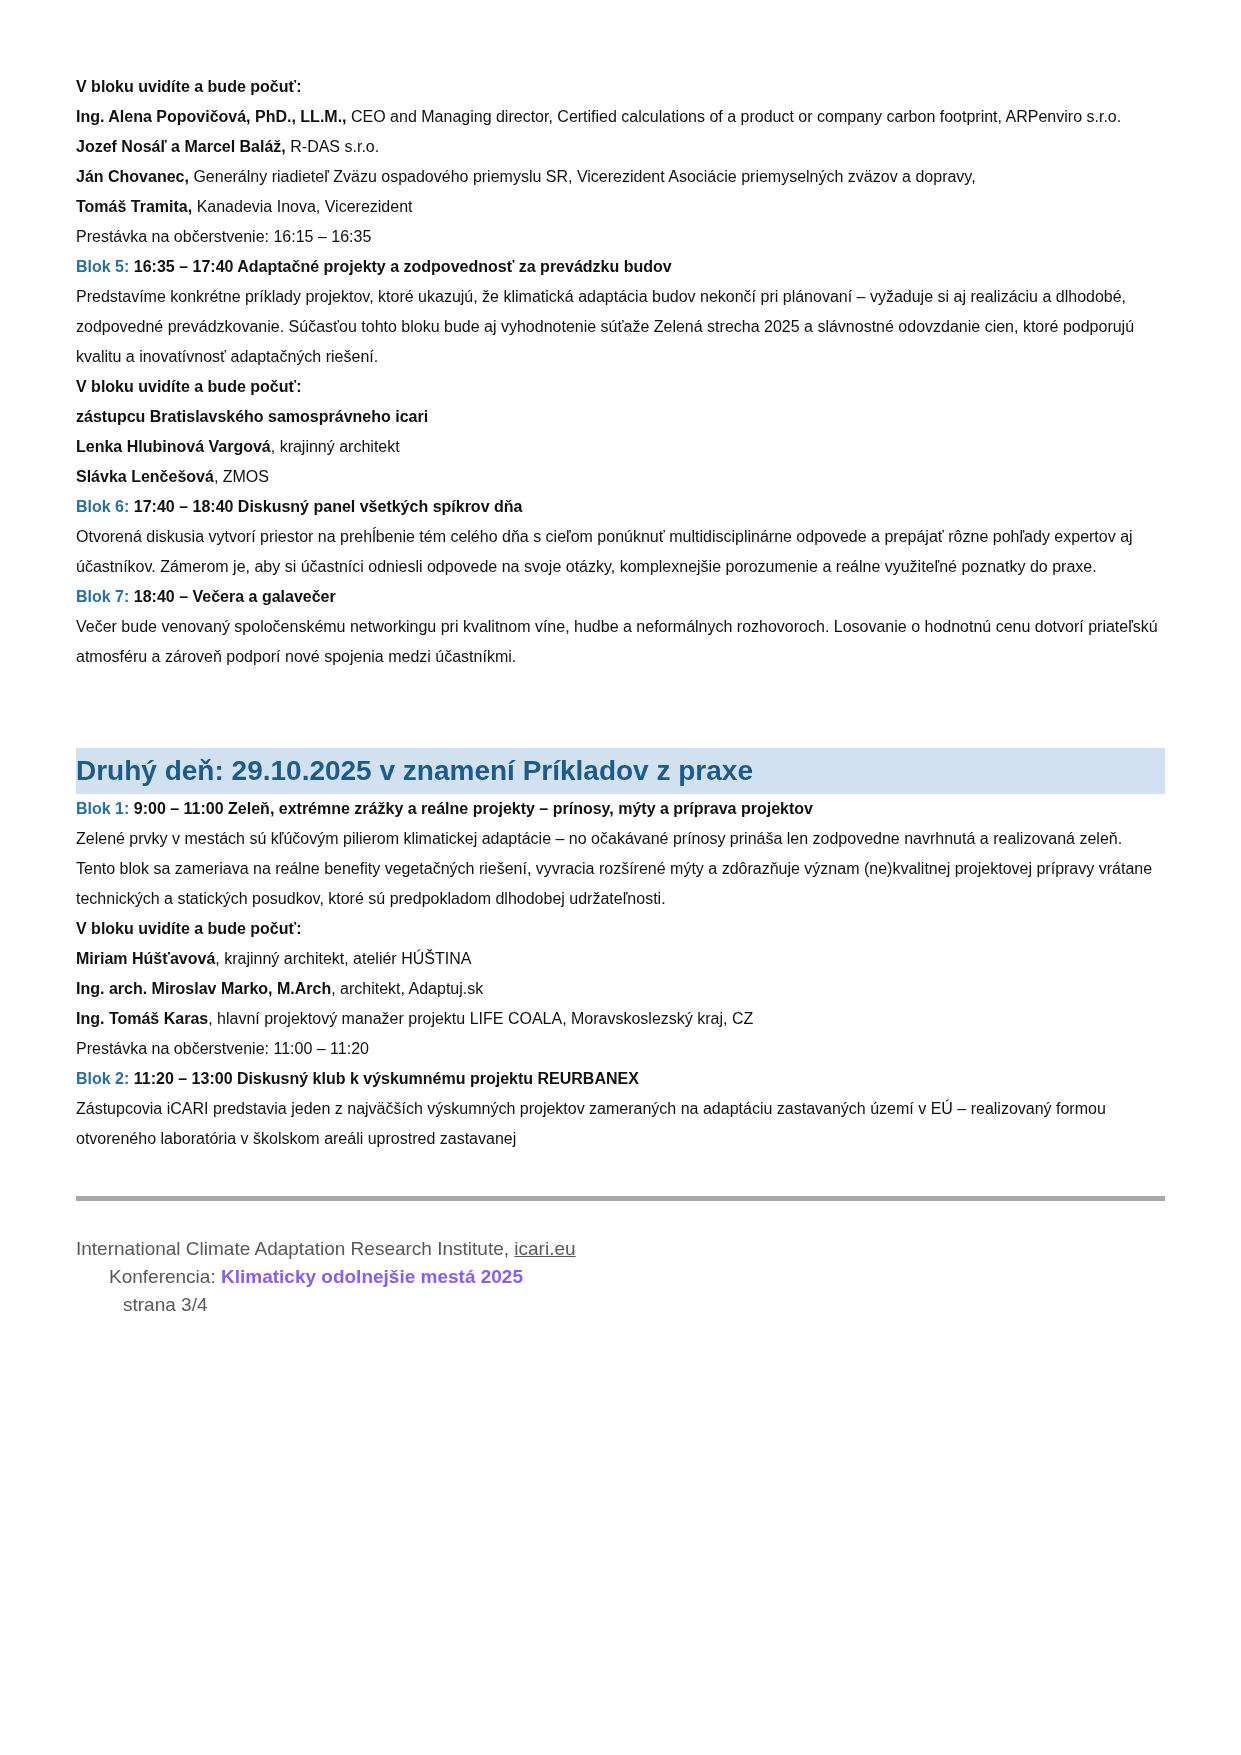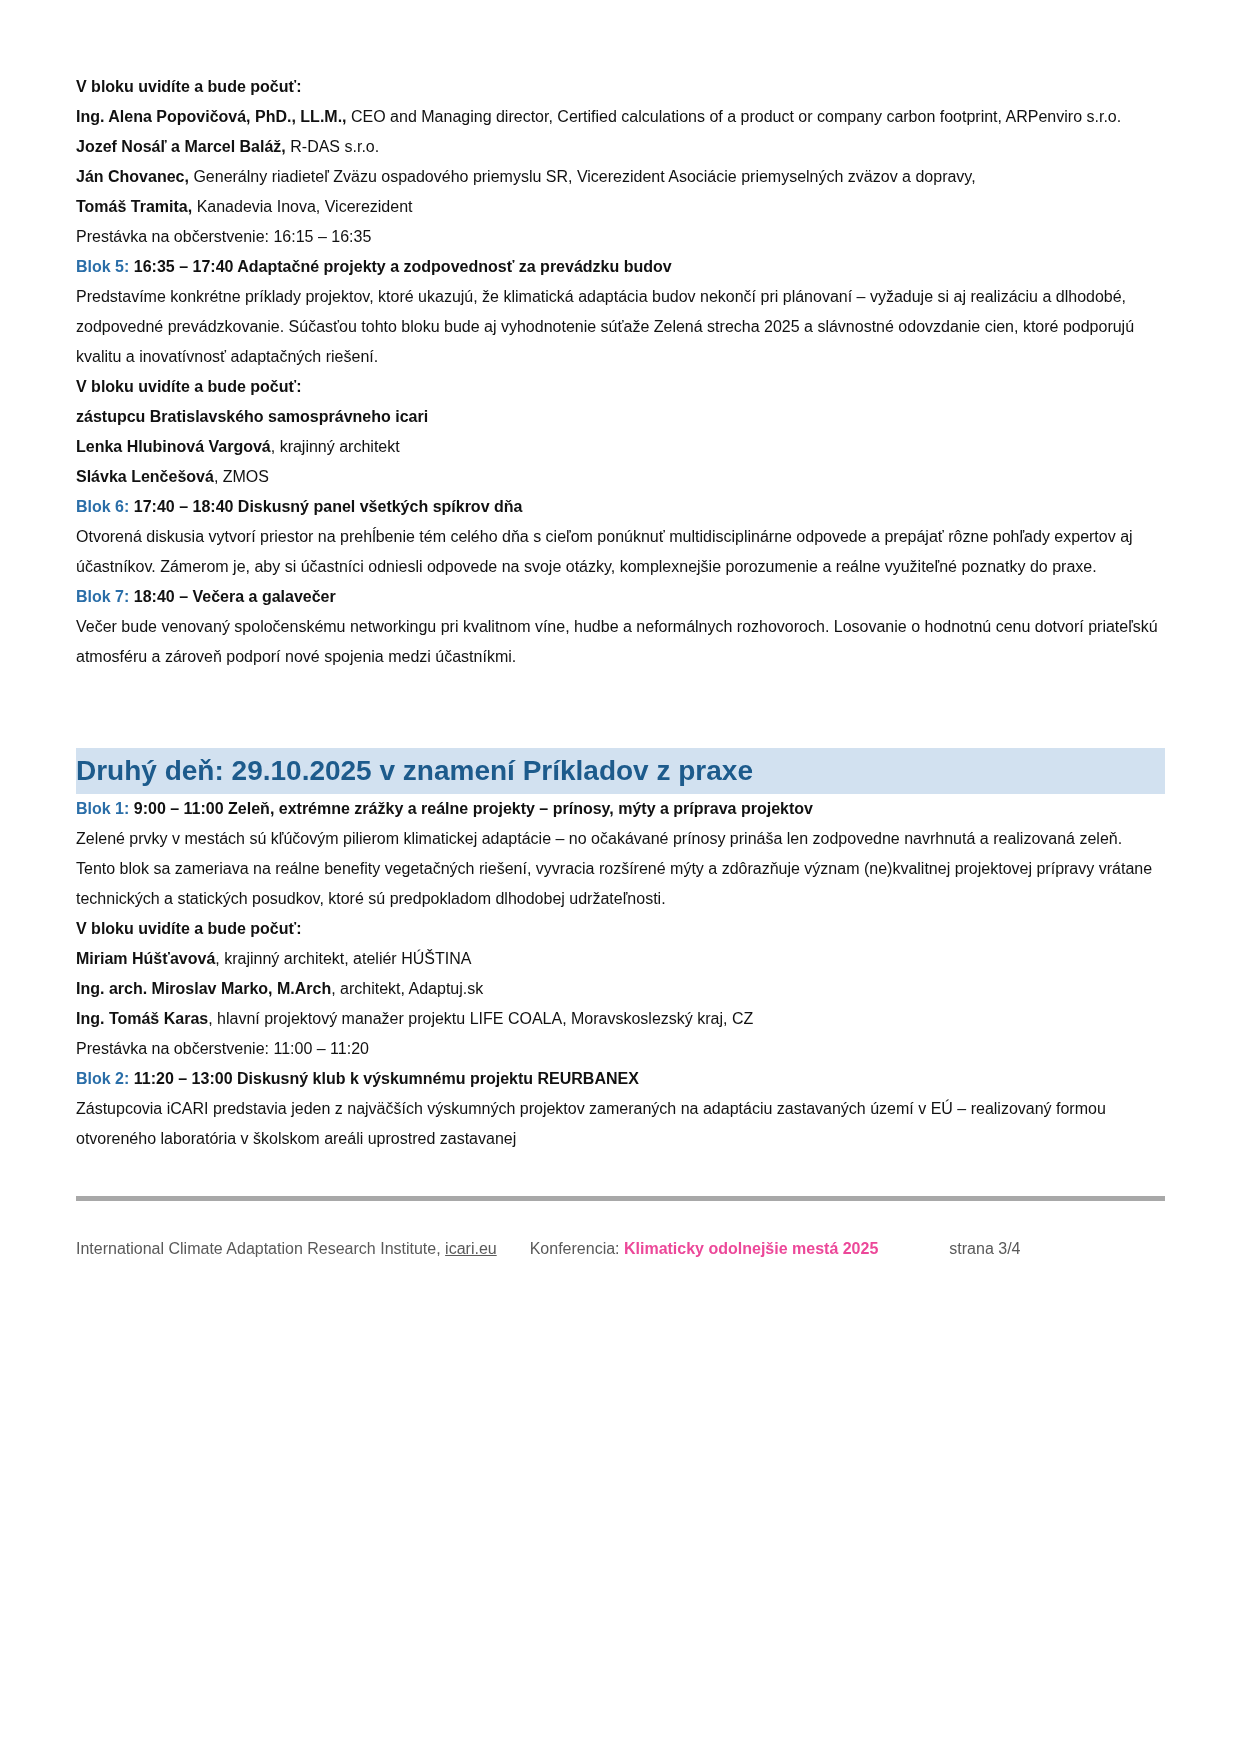--- a/index.html
+++ b/index.html
@@ -45,30 +45,31 @@
   }
   .divider{
     margin-top:42px;
     height:5px;
     background:var(--divider-gray);
     border:none;
   }
   .footer-row{
     margin-top:34px;
     display:flex;
-    align-items:center;
-    font-size:16px;
+    align-items:flex-start;
+    font-size:19px;
     line-height:28px;
     color:var(--footer-gray);
     white-space:nowrap;
+    flex-direction:column;
   }
   .footer-conf{margin-left:33px;}
-  .footer-page{margin-left:71px;}
+  .footer-page{margin-left:47px;}
   .footer-link{color:var(--footer-gray);text-decoration:underline;cursor:pointer;}
-  .footer-conf-name{font-weight:bold;color:#ec4899;}
+  .footer-conf-name{font-weight:bold;color:#8b5cf6;}
 </style>
 </head>
 <body>
 
 <div class="page">
 
   <p class="b">V bloku uvidíte a bude počuť:</p>
   <p><span class="b">Ing. Alena Popovičová, PhD., LL.M.,</span><span> CEO and Managing director, Certified calculations of a product or company carbon footprint, ARPenviro s.r.o.</span></p>
   <p><span class="b">Jozef Nosáľ a Marcel Baláž,</span><span>  R-DAS s.r.o.</span></p>
   <p><span class="b">Ján Chovanec,</span><span> Generálny riadieteľ Zväzu ospadového priemyslu SR, Vicerezident Asociácie priemyselných zväzov a dopravy,</span></p>

